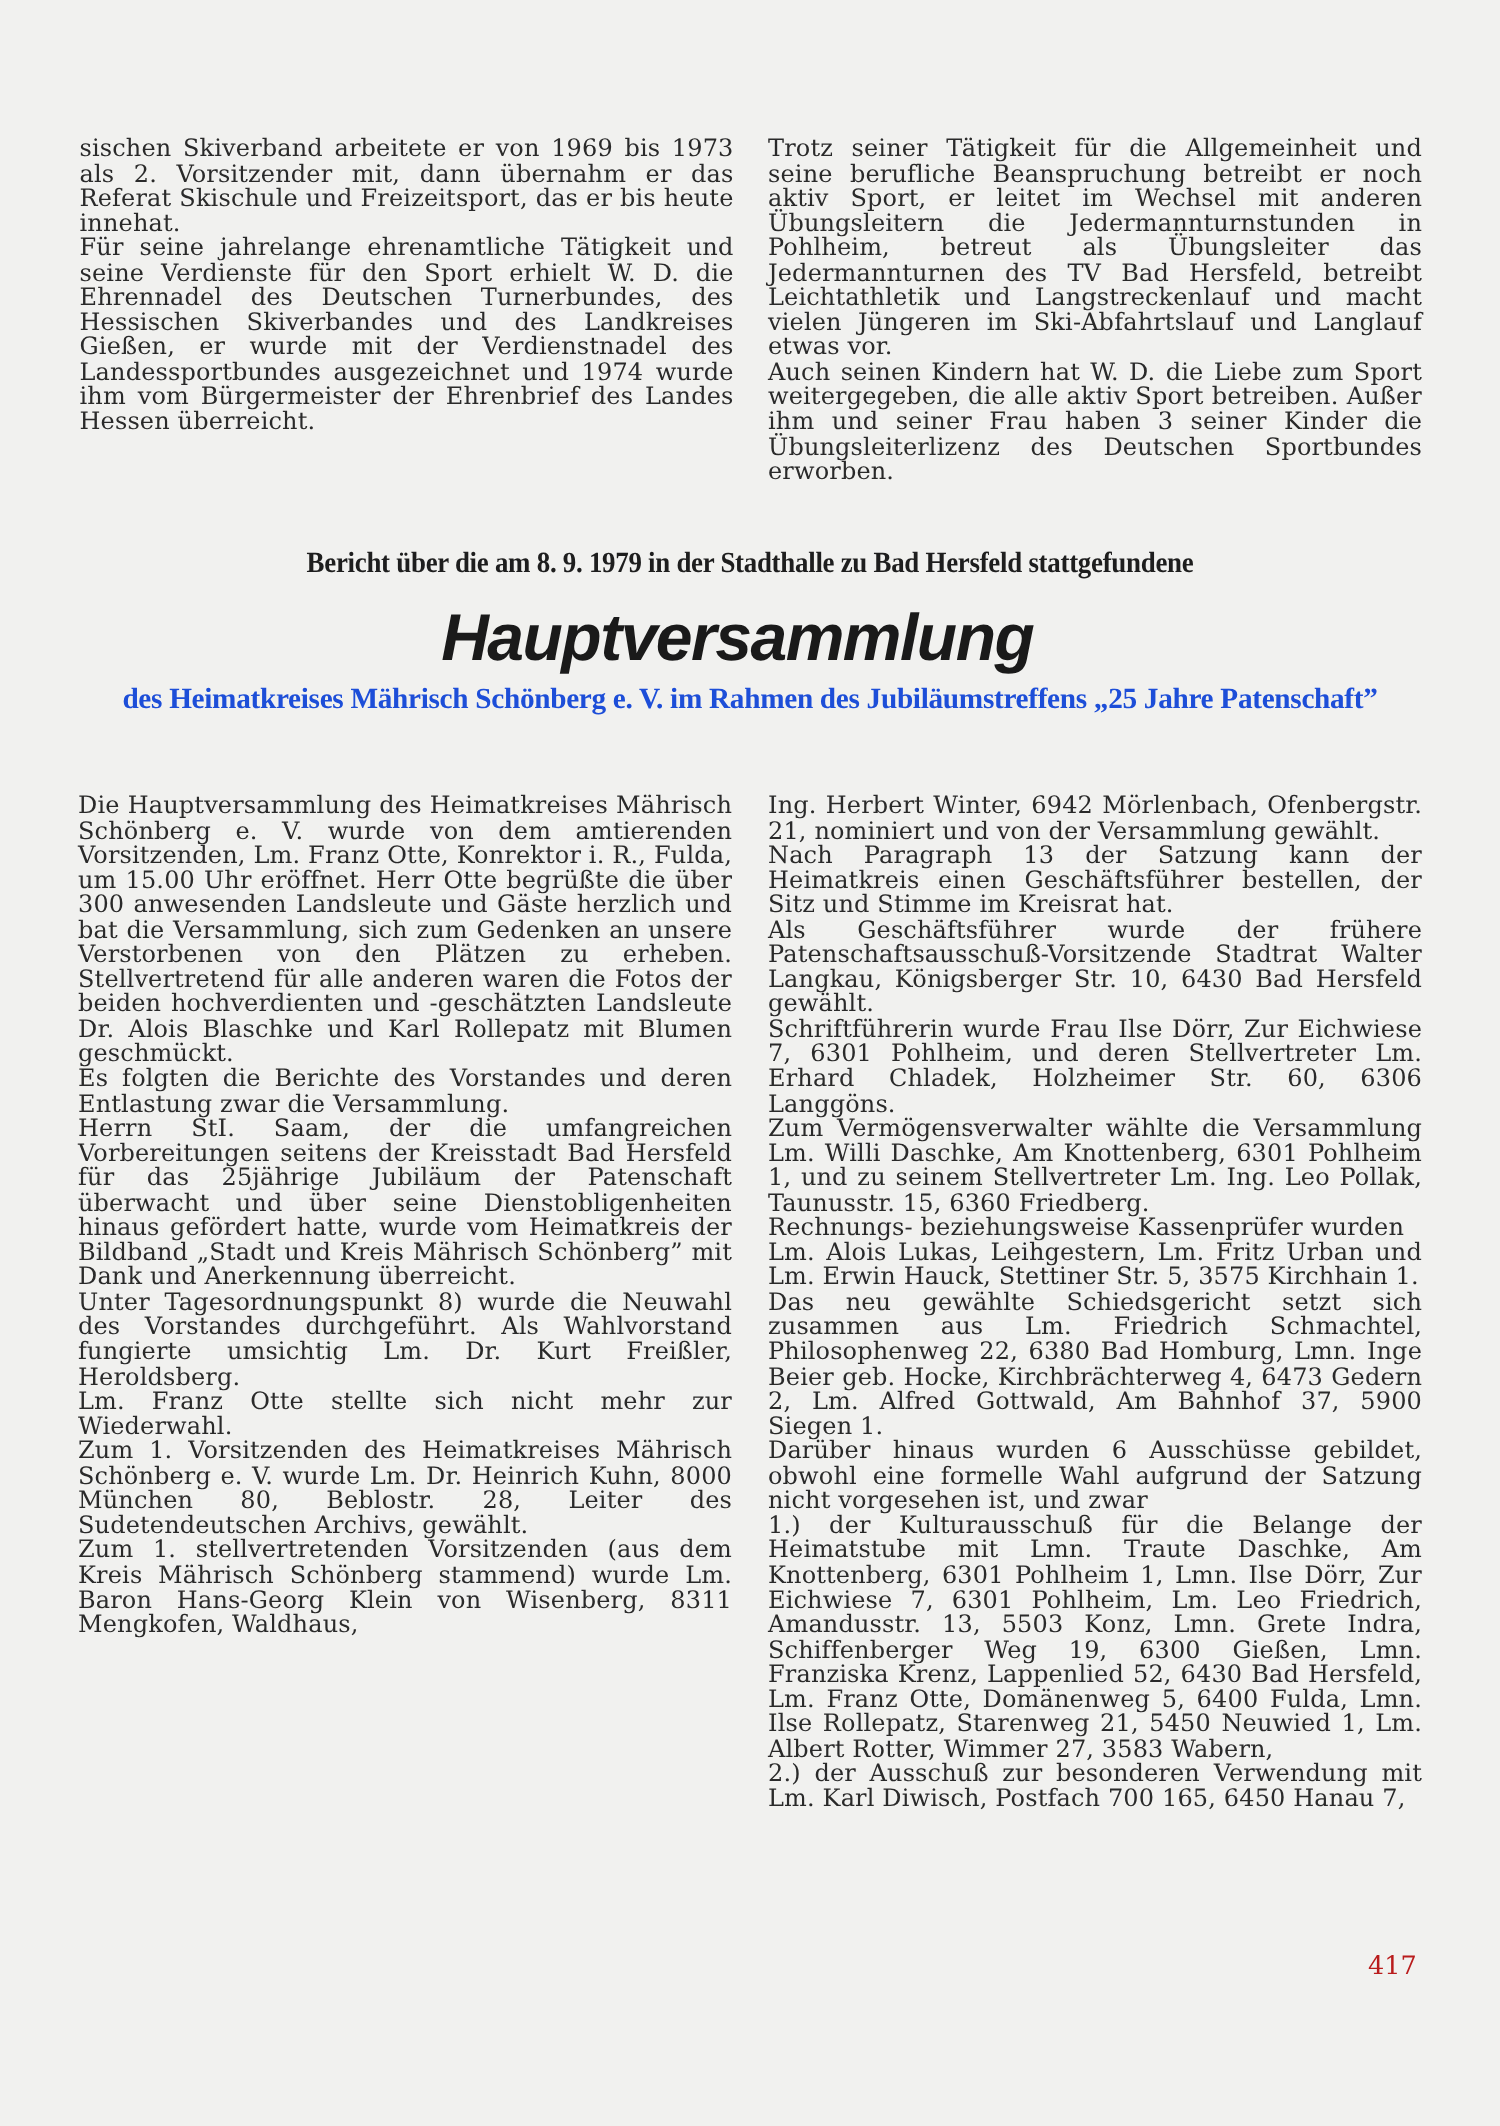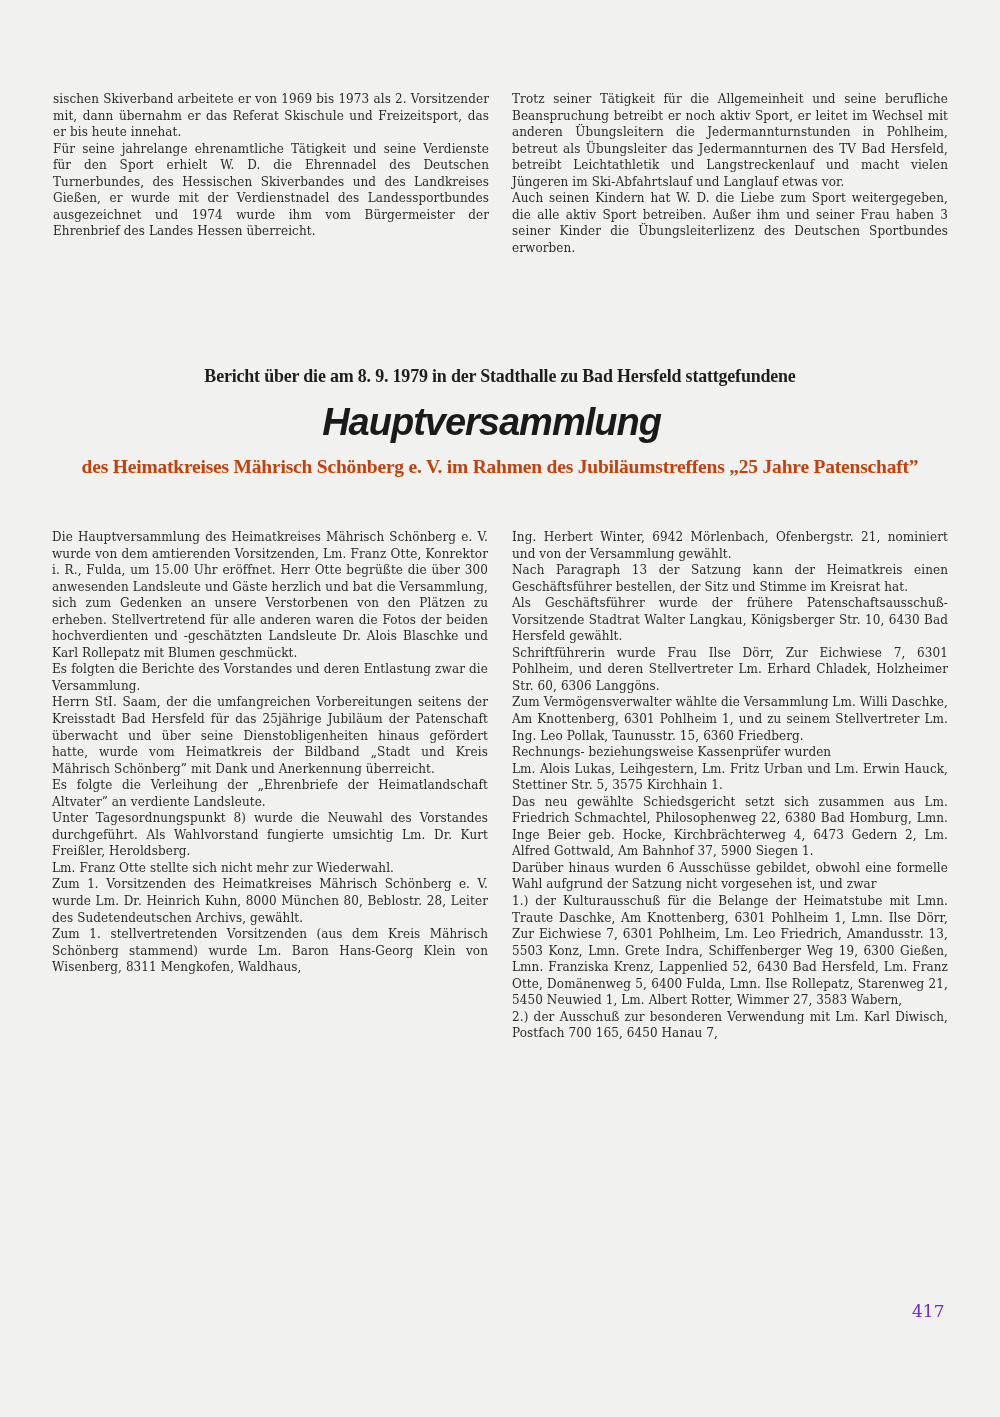--- a/index.html
+++ b/index.html
@@ -8,21 +8,21 @@
     height: 1417px;
     background: #f1f1ef;
     color: #2a2a2a;
     position: relative;
     overflow: hidden;
     font-family: "DejaVu Serif", "Liberation Serif", serif;
   }
   .col {
     position: absolute;
     width: 436px;
-    font-size: 12px;
+    font-size: 16px;
     line-height: 16.55px;
     text-align: justify;
     letter-spacing: 0.1px;
   }
   .col p { margin: 0; }
   #col-top-left  { left: 53px;  top: 91px; }
   #col-top-right { left: 512px; top: 91px; }
   #col-main-left { left: 52px;  top: 529px; }
   #col-main-right{ left: 512px; top: 529px; width: 436px; }
 
@@ -37,41 +37,41 @@
     transform: scaleX(0.92);
     color: #1e1e1e;
   }
   .headline {
     position: absolute;
     left: 0; width: 983px; top: 401px;
     text-align: center;
     font-family: "Liberation Sans", sans-serif;
     font-weight: bold;
     font-style: italic;
-    font-size: 38px;
+    font-size: 44px;
     letter-spacing: -1px;
     color: #1a1a1a;
   }
   .subhead {
     position: absolute;
     left: 50px; width: 900px; top: 456px;
     text-align: center;
     font-family: "Liberation Serif", serif;
     font-weight: bold;
     font-size: 19.5px;
     line-height: 22px;
     letter-spacing: -0.2px;
-    color: #c2410c;
+    color: #1d4ed8;
   }
   .page-number {
     position: absolute;
     left: 912px; top: 1301px;
     font-size: 17px;
     font-family: "DejaVu Serif", serif;
-    color: #6d28d9;
+    color: #b91c1c;
   }
 </style>
 </head>
 <body>
 
 <div id="col-top-left" class="col">
   <p>sischen Skiverband arbeitete er von 1969 bis 1973 als 2. Vorsitzender mit, dann übernahm er das Referat Skischule und Freizeitsport, das er bis heute innehat.</p>
   <p>Für seine jahrelange ehrenamtliche Tätigkeit und seine Verdienste für den Sport erhielt W. D. die Ehrennadel des Deutschen Turnerbundes, des Hessischen Skiverbandes und des Landkreises Gießen, er wurde mit der Verdienstnadel des Landessportbundes ausgezeichnet und 1974 wurde ihm vom Bürgermeister der Ehrenbrief des Landes Hessen überreicht.</p>
 </div>
 
@@ -81,21 +81,20 @@
 </div>
 
 <div class="kicker">Bericht über die am 8. 9. 1979 in der Stadthalle zu Bad Hersfeld stattgefundene</div>
 <div class="headline">Hauptversammlung</div>
 <div class="subhead">des Heimatkreises Mährisch Schönberg e. V. im Rahmen des Jubiläumstreffens „25 Jahre Patenschaft”</div>
 
 <div id="col-main-left" class="col">
   <p>Die Hauptversammlung des Heimatkreises Mährisch Schönberg e. V. wurde von dem amtierenden Vorsitzenden, Lm. Franz Otte, Konrektor i. R., Fulda, um 15.00 Uhr eröffnet. Herr Otte begrüßte die über 300 anwesenden Landsleute und Gäste herzlich und bat die Versammlung, sich zum Gedenken an unsere Verstorbenen von den Plätzen zu erheben. Stellvertretend für alle anderen waren die Fotos der beiden hochverdienten und -geschätzten Landsleute Dr. Alois Blaschke und Karl Rollepatz mit Blumen geschmückt.</p>
   <p>Es folgten die Berichte des Vorstandes und deren Entlastung zwar die Versammlung.</p>
   <p>Herrn StI. Saam, der die umfangreichen Vorbereitungen seitens der Kreisstadt Bad Hersfeld für das 25jährige Jubiläum der Patenschaft überwacht und über seine Dienstobligenheiten hinaus gefördert hatte, wurde vom Heimatkreis der Bildband „Stadt und Kreis Mährisch Schönberg” mit Dank und Anerkennung überreicht.</p>
-  <p>Es folgte die Verleihung der „Ehrenbriefe der Heimatlandschaft Altvater” an verdiente Landsleute.</p>
   <p>Unter Tagesordnungspunkt 8) wurde die Neuwahl des Vorstandes durchgeführt. Als Wahlvorstand fungierte umsichtig Lm. Dr. Kurt Freißler, Heroldsberg.</p>
   <p>Lm. Franz Otte stellte sich nicht mehr zur Wiederwahl.</p>
   <p>Zum 1. Vorsitzenden des Heimatkreises Mährisch Schönberg e. V. wurde Lm. Dr. Heinrich Kuhn, 8000 München 80, Beblostr. 28, Leiter des Sudetendeutschen Archivs, gewählt.</p>
   <p>Zum 1. stellvertretenden Vorsitzenden (aus dem Kreis Mährisch Schönberg stammend) wurde Lm. Baron Hans-Georg Klein von Wisenberg, 8311 Mengkofen, Waldhaus,</p>
 </div>
 
 <div id="col-main-right" class="col">
   <p>Ing. Herbert Winter, 6942 Mörlenbach, Ofenbergstr. 21, nominiert und von der Versammlung gewählt.</p>
   <p>Nach Paragraph 13 der Satzung kann der Heimatkreis einen Geschäftsführer bestellen, der Sitz und Stimme im Kreisrat hat.</p>
   <p>Als Geschäftsführer wurde der frühere Patenschaftsausschuß-Vorsitzende Stadtrat Walter Langkau, Königsberger Str. 10, 6430 Bad Hersfeld gewählt.</p>

